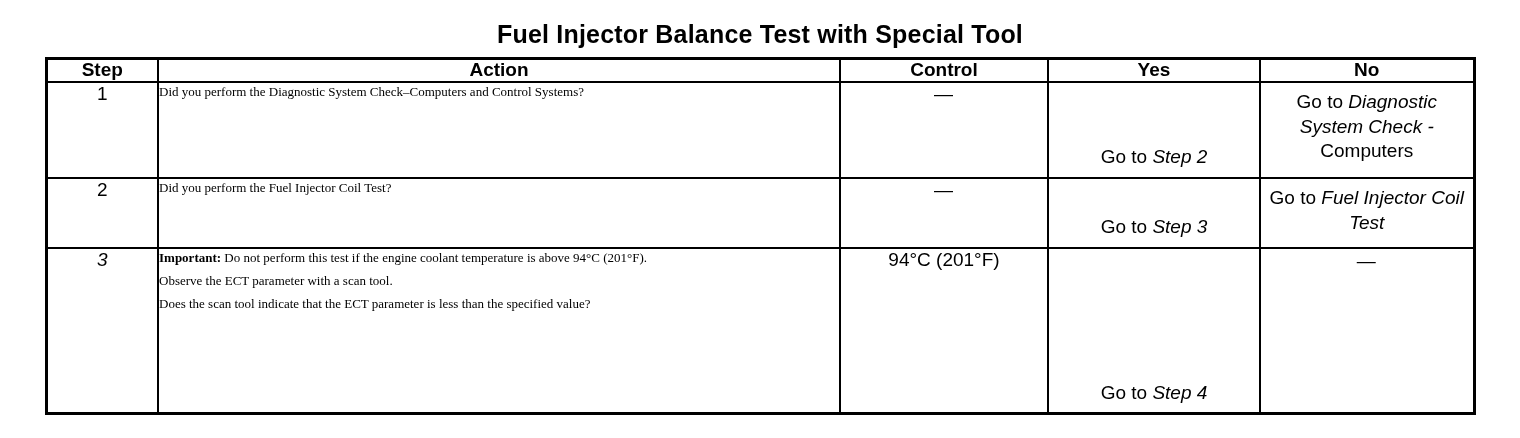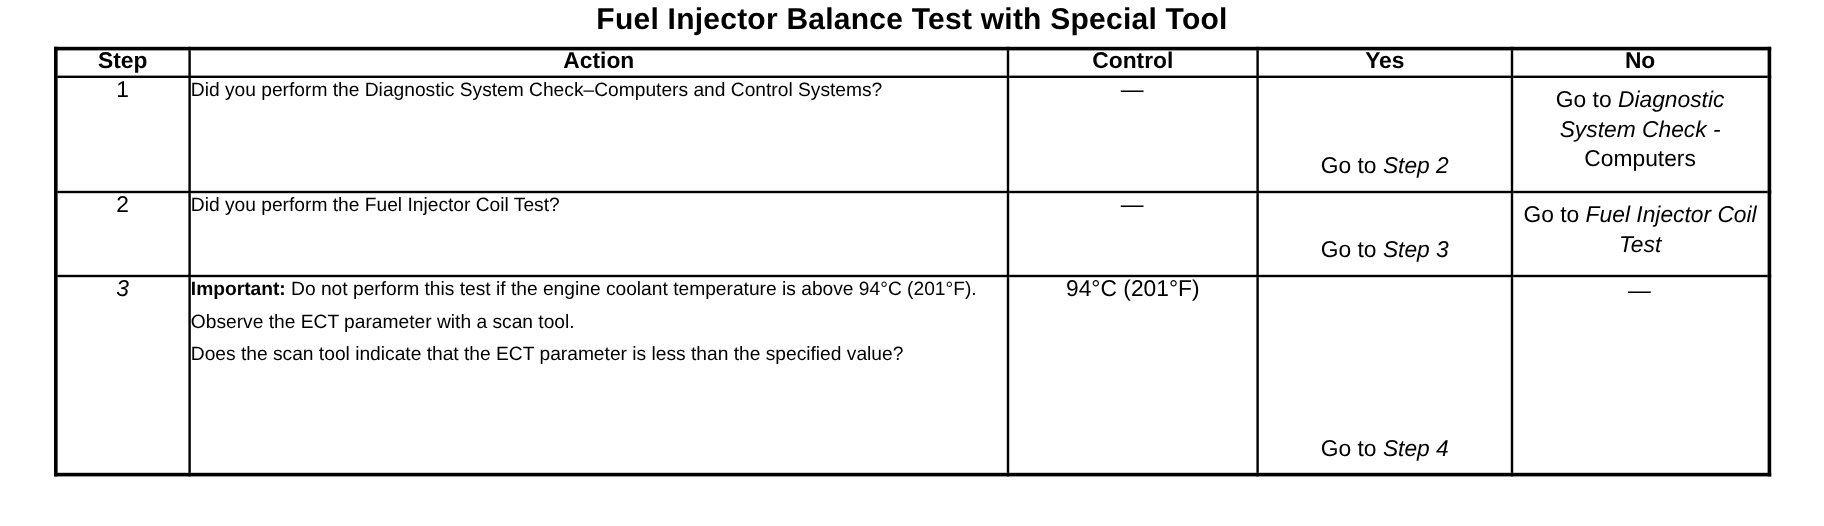--- a/index.html
+++ b/index.html
@@ -18,21 +18,21 @@
     position: relative;
     width: 1520px;
     height: 438px;
     box-sizing: border-box;
   }
   .doc-title {
     text-align: center;
     font-size: 25px;
     font-weight: bold;
     letter-spacing: 0.2px;
-    padding: 2px 0 8px 0;
+    padding: 20px 0 8px 0;
     margin: 0;
   }
   table.proc {
     border-collapse: collapse;
     table-layout: fixed;
     margin: 0 auto;
     width: 1368px;
     border: 3px solid #000;
   }
   table.proc th, table.proc td {
@@ -54,23 +54,24 @@
   col.c-no     { width: 214px; }
 
   td.step-cell {
     text-align: center;
     font-size: 19px;
     vertical-align: middle;
   }
   td.step-cell.italic { font-style: italic; }
 
   td.action-cell {
-    font-size: 16px;
+    font-size: 13px;
     line-height: 1.32;
     padding: 7px 10px 8px 10px;
+    font-family: Liberation Serif, serif;
   }
   td.action-cell p {
     margin: 0 0 6px 0;
   }
   td.action-cell p:last-child { margin-bottom: 0; }
   .bold { font-weight: bold; }
 
   td.values-cell {
     text-align: center;
     font-size: 19px;

